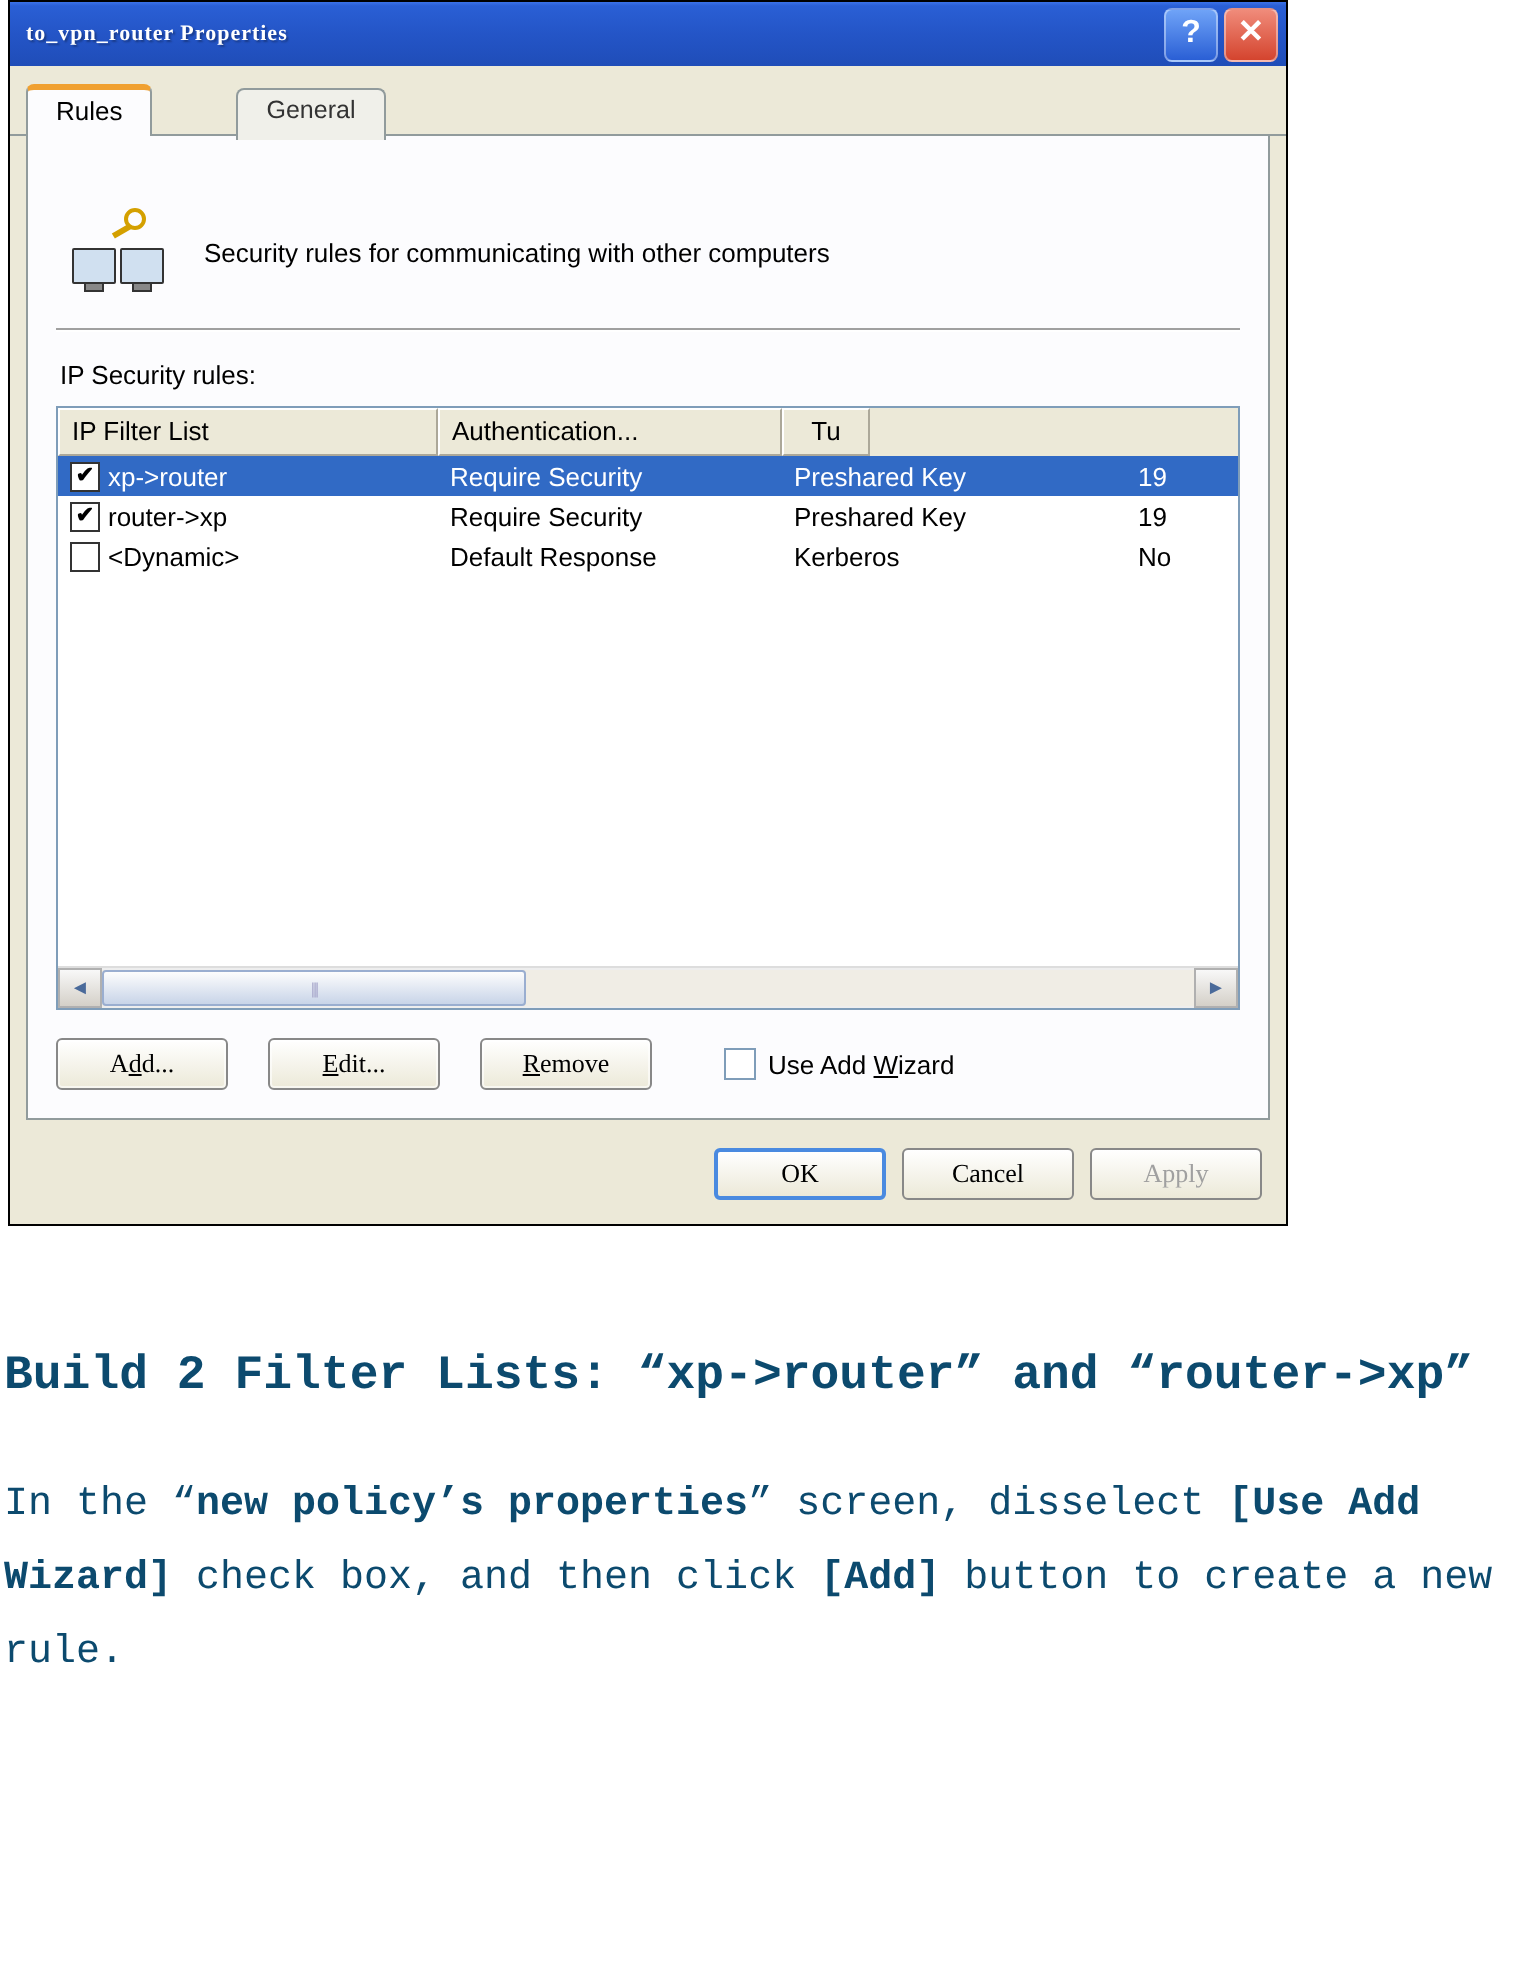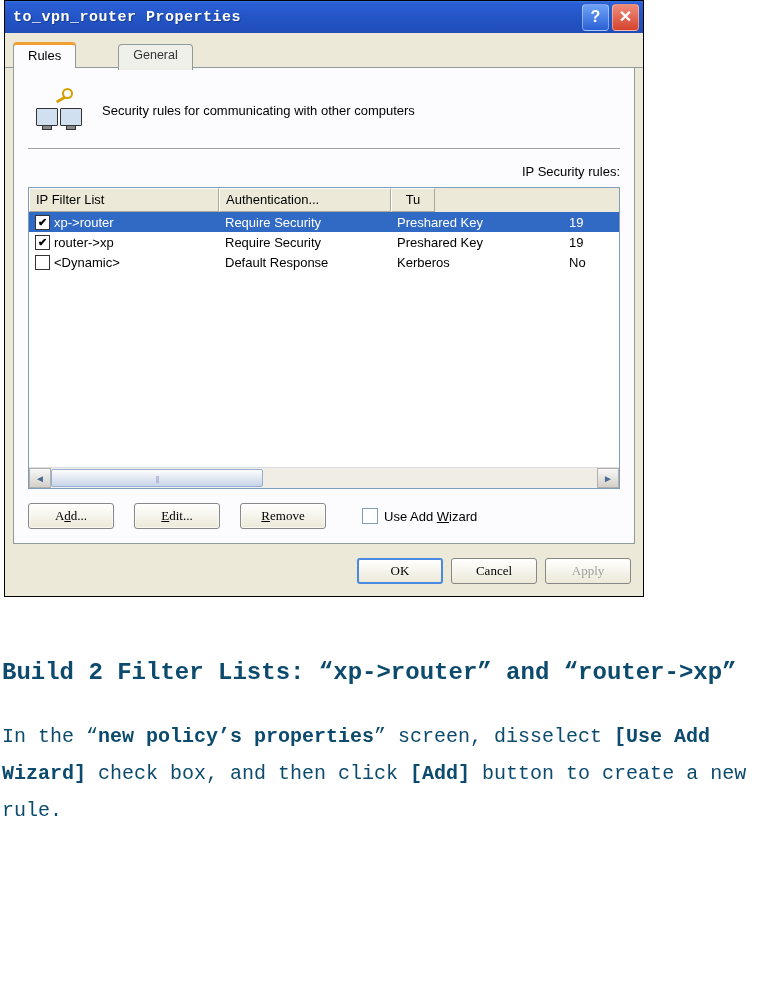--- a/index.html
+++ b/index.html
@@ -1,39 +1,39 @@
 <!DOCTYPE html>
 <html><head>
 <meta charset="utf-8">
 <style>
 body { margin:0; padding:0; font-family:"Times New Roman",serif; background:#fff; width:767px; }
 .page { padding:0 0 20px 0; }
 .dialog { width:638px; margin:0 0 0 4px; border:1px solid #000; background:#ece9d8; font-family:Tahoma,Arial,sans-serif; font-size:13px; color:#000; }
 .titlebar { background:linear-gradient(to bottom,#3b72e8 0%,#2a5fd5 6%,#2455c7 50%,#1f4db8 100%); height:32px; display:flex; align-items:center; padding:0 4px 0 8px; }
-.titlebar-text { color:#fff; font-weight:bold; font-size:15px; text-shadow:1px 1px 1px rgba(0,0,0,.3); flex:1; font-family:Liberation Mono, monospace; letter-spacing:.5px; }
+.titlebar-text { color:#fff; font-weight:bold; font-size:11px; text-shadow:1px 1px 1px rgba(0,0,0,.3); flex:1; font-family:Liberation Serif, serif; letter-spacing:.5px; }
 .titlebar-btns { display:flex; gap:3px; }
 .tbtn { width:25px; height:25px; border-radius:4px; display:flex; align-items:center; justify-content:center; font-weight:bold; color:#fff; border:1px solid rgba(255,255,255,.4); font-family:Arial,sans-serif; font-size:16px; line-height:1; }
 .tbtn.help { background:linear-gradient(to bottom,#6fa3f7,#2a5fd5); }
 .tbtn.close { background:linear-gradient(to bottom,#f08b7a,#d4442e); }
 .tabstrip { display:flex; padding:8px 8px 0 8px; border-bottom:1px solid #919b9c; background:#ece9d8; }
 .tab { padding:5px 14px 5px 14px; border:1px solid #919b9c; border-bottom:none; border-radius:4px 4px 0 0; background:#ece9d8; margin-right:0; position:relative; font-size:13px; }
 .tab.active { background:#fcfcfe; border-top:3px solid #f0a030; padding-top:3px; z-index:2; top:1px; }
 .tab.inactive { background:#f0f0ea; top:3px; padding-top:3px; padding-bottom:4px; font-size:12.5px; color:#333;margin-left:42px; }
-.tabpanel { background:#fcfcfe; margin:0 8px 8px 8px; border:1px solid #919b9c; border-top:none; padding:18px 14px 14px 14px; }
+.tabpanel { background:#fcfcfe; margin:0 8px 8px 8px; border:1px solid #919b9c; border-top:none; padding:34px 14px 14px 14px; }
 .iconrow { display:flex; align-items:center; gap:18px; padding:4px 8px 14px 8px; }
 .icon-net { width:48px; height:40px; position:relative; flex-shrink:0; }
 .monitor { position:absolute; width:20px; height:16px; background:#d0e0f0; border:1.5px solid #333; border-radius:1px; }
 .monitor::after { content:""; position:absolute; bottom:-5px; left:5px; width:8px; height:3px; background:#888; border:1px solid #333; }
 .m1 { left:0; top:18px; }
 .m2 { left:24px; top:18px; }
 .keyicon { position:absolute; left:18px; top:-2px; width:18px; height:18px; }
 .keyicon::before { content:""; position:absolute; left:8px; top:0; width:7px; height:7px; border:2px solid #d4a000; border-radius:50%; background:transparent; }
 .keyicon::after { content:""; position:absolute; left:2px; top:10px; width:10px; height:3px; background:#d4a000; transform:rotate(-30deg); }
 .hr-inset { border:none; border-top:1px solid #a0a0a0; border-bottom:1px solid #fff; margin:4px 0 14px 0; }
-.lbl { margin:0 0 8px 2px;text-align:right; }
+.lbl { margin:0 0 8px 2px; }
 .listbox { border:1.5px solid #7f9db9; background:#fff; height:300px; display:flex; flex-direction:column; }
 .lv-head { display:flex; background:#ece9d8; height:24px; flex-shrink:0; }
 .lv-h { border:1px solid; border-color:#fff #aca899 #aca899 #fff; padding:3px 6px; font-size:13px; overflow:hidden; white-space:nowrap; box-sizing:border-box; }
 .lv-rows { flex:1; overflow:hidden; }
 .lv-row { display:flex; height:20px; align-items:center; }
 .lv-row.sel { background:#316ac5; color:#fff; }
 .lv-c { padding:0 6px; font-size:13px; overflow:hidden; white-space:nowrap; box-sizing:border-box; display:flex; align-items:center; gap:4px; }
 .cbx { width:13px; height:13px; border:1.5px solid #333; background:#fff; display:inline-flex; align-items:center; justify-content:center; font-size:11px; line-height:1; flex-shrink:0; font-weight:bold; }
 .lv-row.sel .cbx { color:#000; }
 .c0 { width:190px; }

